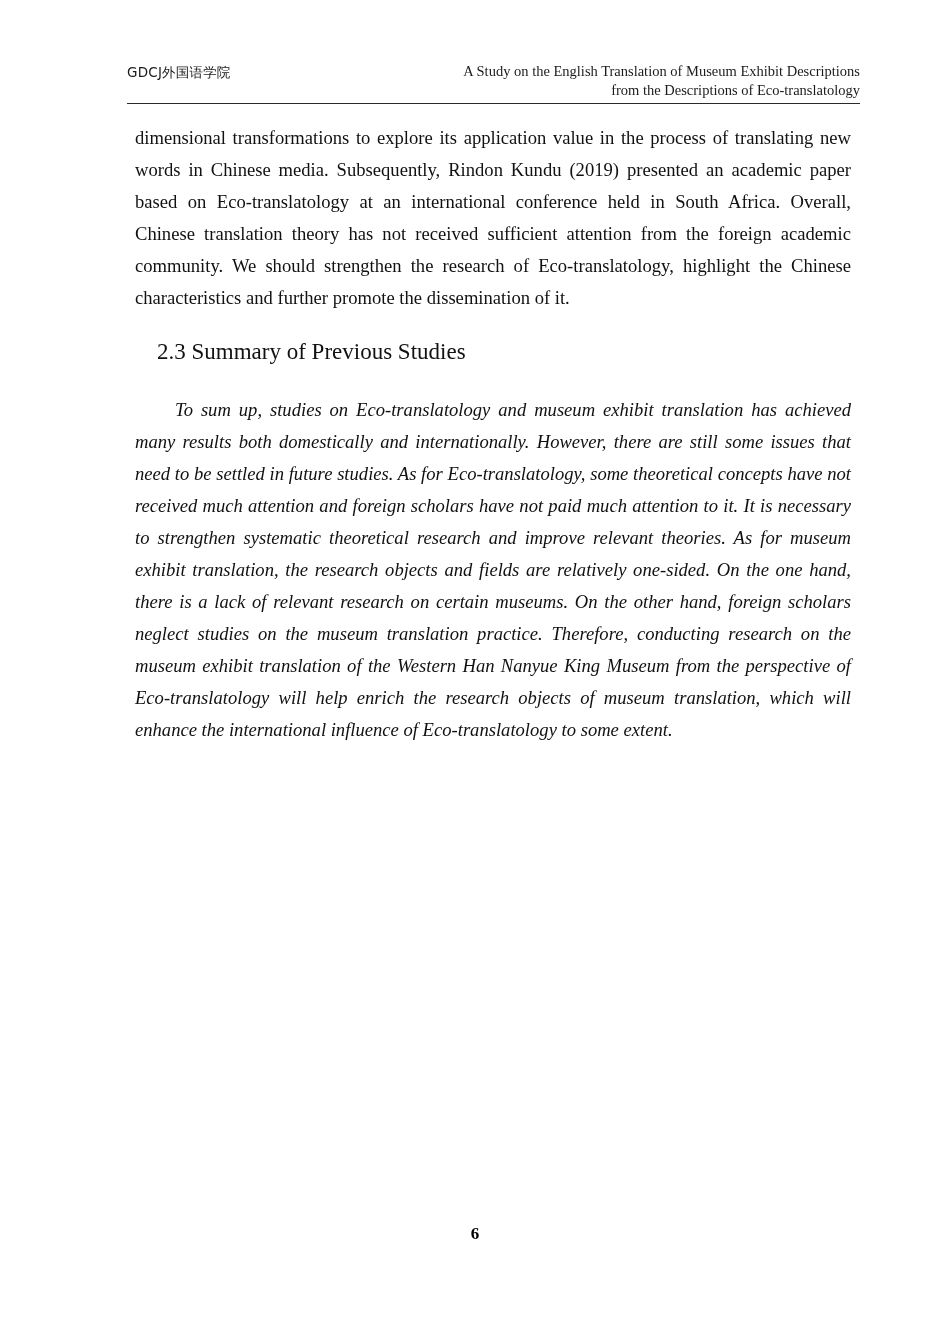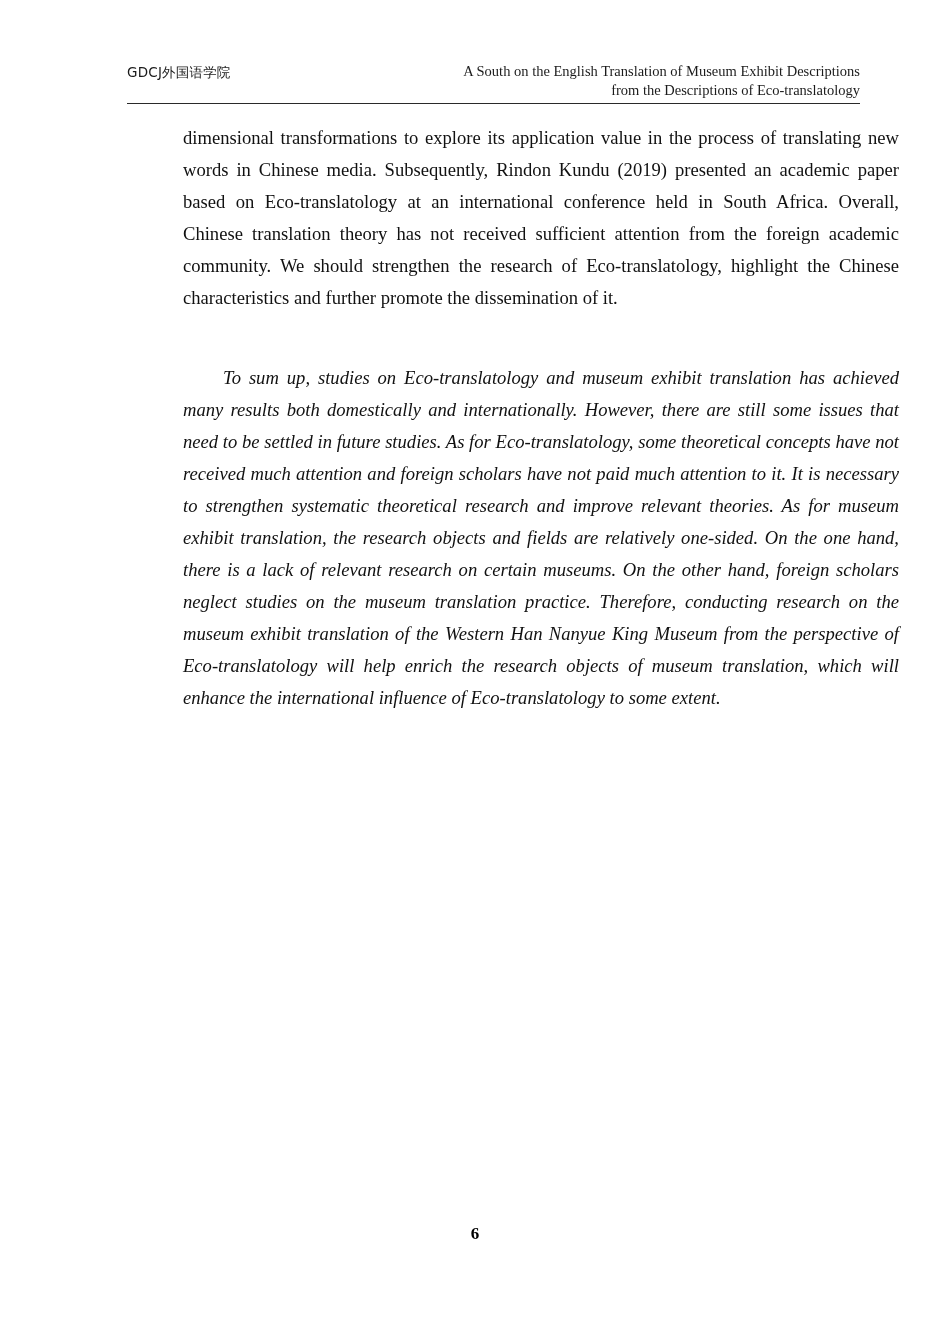--- a/index.html
+++ b/index.html
@@ -63,21 +63,20 @@
     height: 0;
     border-top: 1.6px solid #2a2a2a;
   }
 
   
   .content {
     position: absolute;
     left: 135px;
     top: 122px;
     width: 716px;
-    margin-left: 48px;
   }
 
   p.body {
     margin: 0;
     text-align: justify;
     text-justify: inter-word;
     font-size: 18.6px;
     line-height: 32px;
     color: #111111;
     hyphens: none;
@@ -113,33 +112,34 @@
   }
 </style>
 </head>
 <body>
 
 <div class="page">
 
   <div class="header">
     <div class="header-left">GDCJ外国语学院</div>
     <div class="header-right">
-      <span class="hl">A South on the English Translation of Museum Exhibit Descriptions</span>
+      <span class="hl">A Study on the English Translation of Museum Exhibit Descriptions</span>
       <span class="hl">from the Descriptions of Eco-translatology</span>
     </div>
   </div>
 
   <div class="header-rule"></div>
 
   <div class="content">
 
     <p class="body">dimensional transformations to explore its application value in the process of translating new words in Chinese media. Subsequently, Rindon Kundu (2019) presented an academic paper based on Eco-translatology at an international conference held in South Africa. Overall, Chinese translation theory has not received sufficient attention from the foreign academic community. We should strengthen the research of Eco-translatology, highlight the Chinese characteristics and further promote the dissemination of it.</p>
 
     <div class="gap-before-heading"></div>
 
+    <h2 class="section">2.3 Summary of Previous Studies</h2>
 
     <div class="gap-after-heading"></div>
 
     <p class="body indent">To sum up, studies on Eco-translatology and museum exhibit translation has achieved many results both domestically and internationally. However, there are still some issues that need to be settled in future studies. As for Eco-translatology, some theoretical concepts have not received much attention and foreign scholars have not paid much attention to it. It is necessary to strengthen systematic theoretical research and improve relevant theories. As for museum exhibit translation, the research objects and fields are relatively one-sided. On the one hand, there is a lack of relevant research on certain museums. On the other hand, foreign scholars neglect studies on the museum translation practice. Therefore, conducting research on the museum exhibit translation of the Western Han Nanyue King Museum from the perspective of Eco-translatology will help enrich the research objects of museum translation, which will enhance the international influence of Eco-translatology to some extent.</p>
 
   </div>
 
   <div class="page-number">6</div>
 
 </div>

